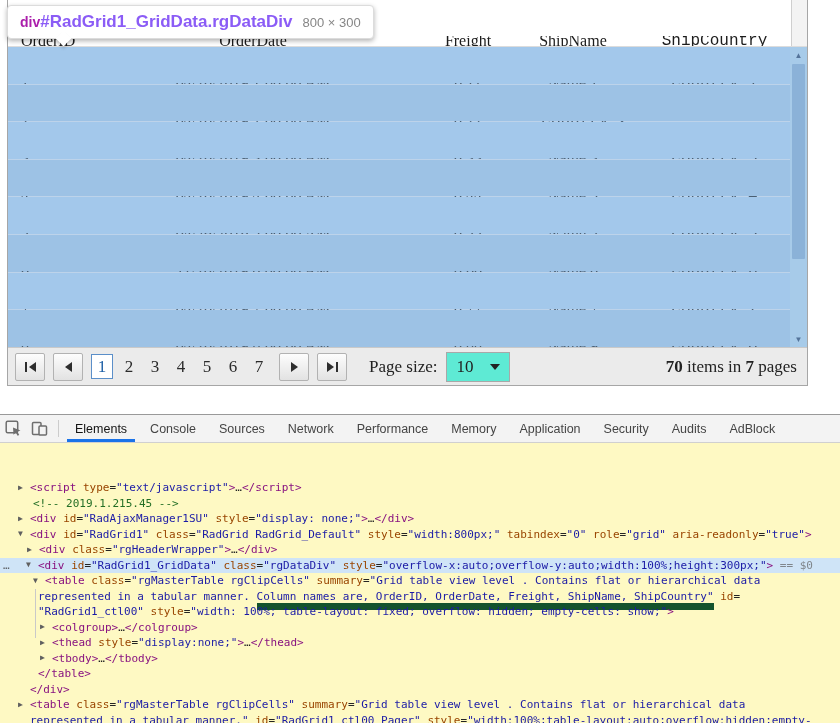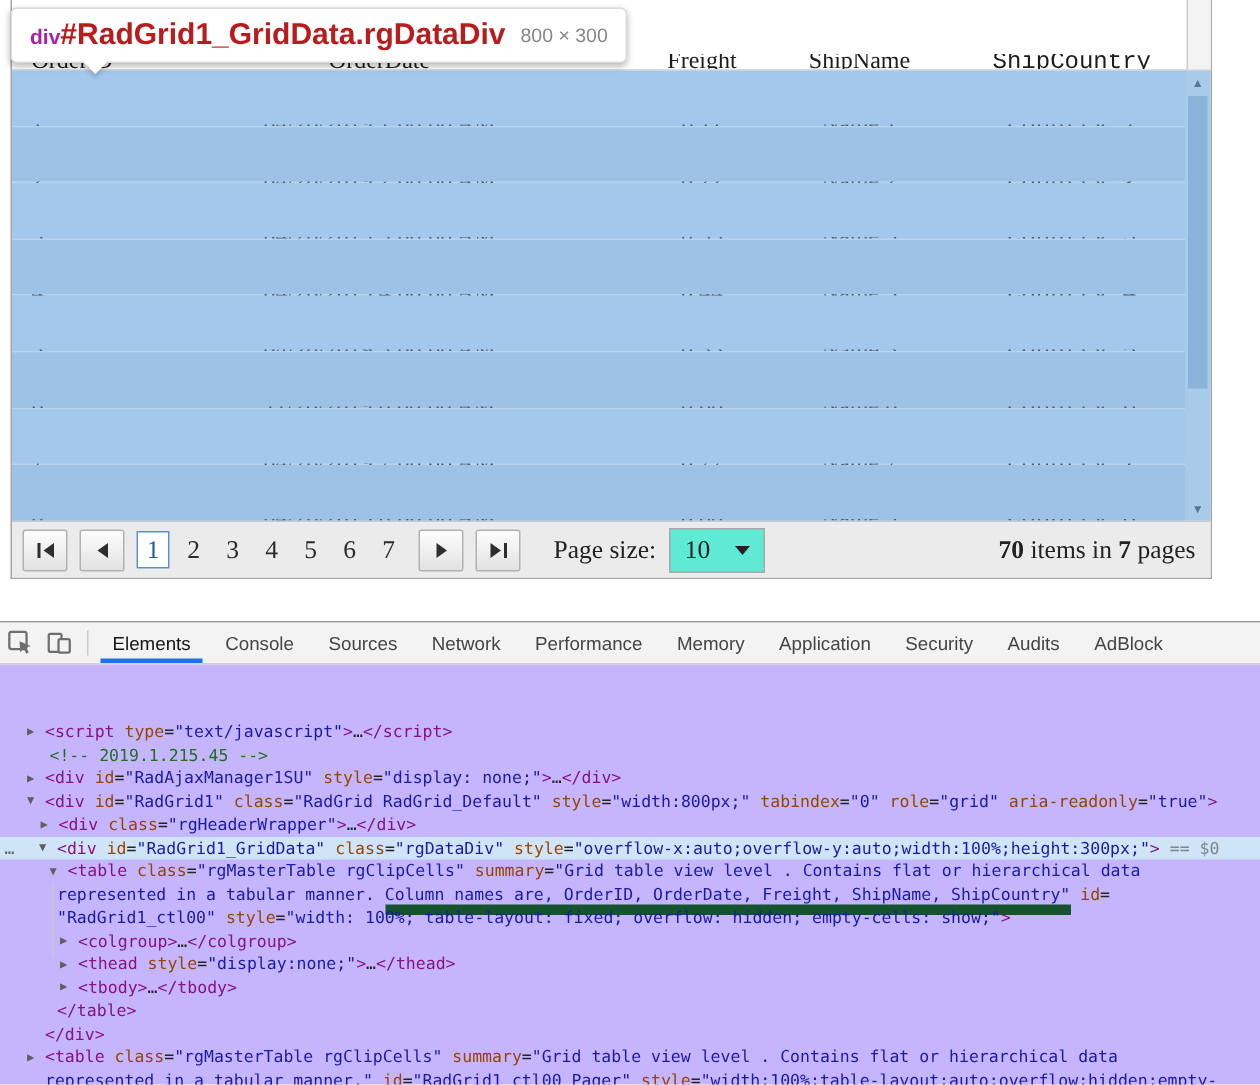--- a/index.html
+++ b/index.html
@@ -45,25 +45,25 @@
   .caret{width:0;height:0;border-left:5px solid transparent;border-right:5px solid transparent;border-top:6px solid #222;}
   .items{margin-left:auto;}
   .items span,.items b{white-space:pre;}
 
   
   .tip{position:absolute;left:7px;top:5px;z-index:20;background:#fff;border:1px solid #dcdcdc;border-radius:4px;
     padding:6px 12px;box-shadow:0 2px 5px rgba(0,0,0,.3);display:flex;align-items:center;white-space:pre;}
   .tip::after{content:'';position:absolute;left:50px;bottom:-6px;width:11px;height:11px;background:#fff;
     transform:rotate(45deg);box-shadow:2px 2px 3px rgba(0,0,0,.15);}
   .tip .t-tag{color:#ab1fab;font-weight:bold;font-size:14px;}
-  .tip .t-sel{color:#b91c1c;font-weight:bold;font-size:20px;}
+  .tip .t-sel{color:#8b5cf6;font-weight:bold;font-size:17px;}
   .tip .t-dim{color:#868686;font-size:13px;margin-left:10px;}
 
   
-  .devtools{position:absolute;left:0;top:414px;width:840px;bottom:0;border-top:1px solid #999;background:#c4b5fd;}
+  .devtools{position:absolute;left:0;top:414px;width:840px;bottom:0;border-top:1px solid #999;background:#fef9c3;}
   .dt-toolbar{height:28px;background:#f3f3f3;border-bottom:1px solid #d0d0d0;display:flex;align-items:stretch;}
   .dt-iconbtn{width:26px;display:flex;align-items:center;justify-content:center;cursor:pointer;}
   .dt-sep{width:1px;background:#ccc;margin:5px 6px;}
   .dt-tabs{display:flex;align-items:stretch;}
   .tab{position:relative;padding:0 10px;display:flex;align-items:center;font-size:12.5px;color:#454545;cursor:pointer;margin-right:3px;}
   .tab.sel{color:#141414;}
   .tab.sel::after{content:'';position:absolute;left:2px;right:2px;bottom:0;height:3px;background:#1a73e8;}
 
   .dt-code{position:absolute;left:0;right:0;top:29px;bottom:0;overflow:hidden;padding-top:5px;
     font-family:"DejaVu Sans Mono", monospace;font-size:11px;line-height:15.5px;white-space:pre;}
@@ -98,21 +98,20 @@
           <div class="g-cell c0">1</div>
           <div class="g-cell c1">04/26/2019 1:00:00 AM</div>
           <div class="g-cell c2">0.11</div>
           <div class="g-cell c3">Name 1</div>
           <div class="g-cell c4">Country 1</div>
         </div>
         <div class="g-row alt">
           <div class="g-cell c0">2</div>
           <div class="g-cell c1">04/26/2019 2:00:00 AM</div>
           <div class="g-cell c2">0.22</div>
-          <div class="g-cell c3">Name 2</div>
           <div class="g-cell c4">Country 2</div>
         </div>
         <div class="g-row">
           <div class="g-cell c0">3</div>
           <div class="g-cell c1">04/26/2019 3:00:00 AM</div>
           <div class="g-cell c2">0.33</div>
           <div class="g-cell c3">Name 3</div>
           <div class="g-cell c4">Country 3</div>
         </div>
         <div class="g-row alt">

